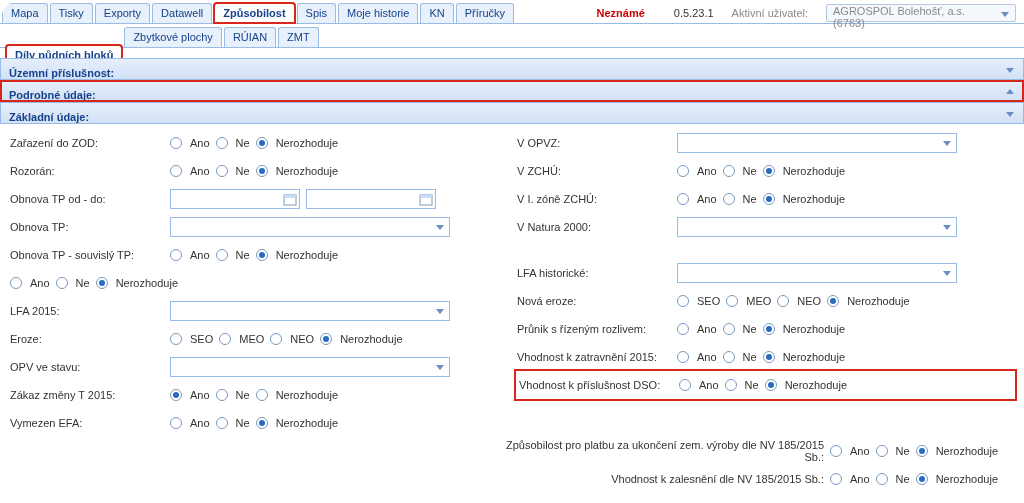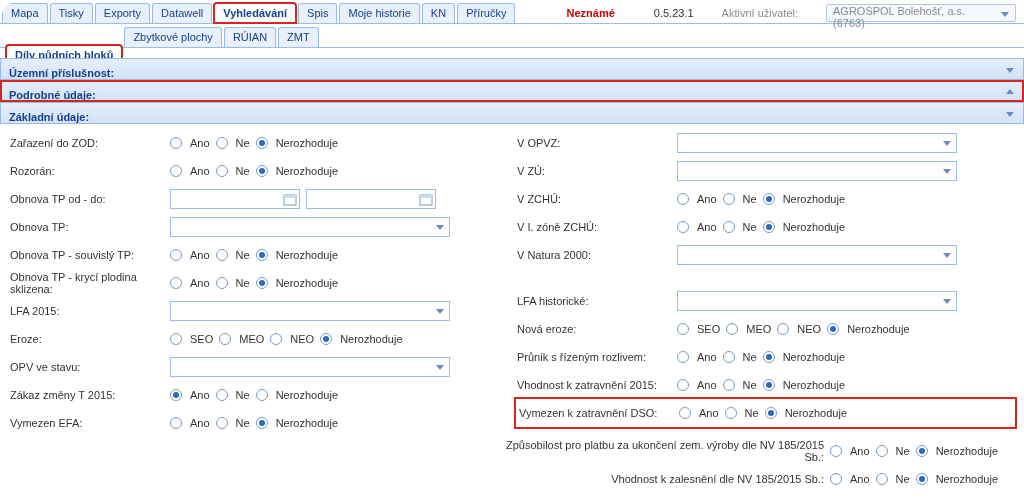--- a/index.html
+++ b/index.html
@@ -3,21 +3,21 @@
 <meta charset="utf-8">
 <style>
   * { box-sizing: border-box; }
   html, body { margin: 0; padding: 0; font-family: Tahoma, Arial, sans-serif; font-size: 11px; color: #333; background: #fff; }
   .app { width: 1024px; height: 503px; position: relative; overflow: hidden; border-radius: 22px; }
 
   
   .top-tabs { display: flex; align-items: center; height: 24px; padding: 2px 2px 0 2px; background: #fff; border-bottom: 1px solid #99bbe8; }
   .tab { display: inline-flex; align-items: center; height: 20px; padding: 0 8px; margin-right: 2px; background: #e8f0fb; border: 1px solid #99bbe8; border-bottom: none; border-radius: 3px 3px 0 0; color: #15428b; cursor: pointer; }
   .tab.active { background: #fff; color: #15428b; font-weight: bold; outline: 2px solid #d7261c; outline-offset: -1px; }
-  .top-right { margin-left: auto; display: flex; align-items: center; gap: 28px; padding-right: 6px; }
+  .top-right { margin-left: auto; display: flex; align-items: center; gap: 18px; padding-right: 6px; }
   .status-unknown { color: #c00; font-weight: bold; }
   .version { color: #333; padding-left: 11px; }
   .active-user-label { color: #8a8a8a; }
   .user-select { width: 190px; height: 18px; border: 1px solid #b5c8e0; background: #f5f8fc; color: #8a8a8a; padding: 0 18px 0 6px; position: relative; border-radius: 2px; cursor: pointer; }
   .user-select .chev { position: absolute; right: 4px; top: 3px; }
 
   
   .sub-tabs { display: flex; align-items: center; height: 24px; padding: 2px 2px 0 6px; background: #fff; border-bottom: 1px solid #99bbe8; }
   .sub-tabs .tab.active { outline: 2px solid #d7261c; margin-top: 36px; }
 
@@ -52,21 +52,21 @@
 </style>
 </head>
 <body>
 <div class="app">
 
 <div class="top-tabs">
   <div class="tab">Mapa</div>
   <div class="tab">Tisky</div>
   <div class="tab">Exporty</div>
   <div class="tab">Datawell</div>
-  <div class="tab active">Vyhledávání</div>
+  <div class="tab active">Způsobilost</div>
   <div class="tab">Spis</div>
   <div class="tab">Moje historie</div>
   <div class="tab">KN</div>
   <div class="tab">Příručky</div>
   <div class="top-right">
     <span class="status-unknown">Neznámé</span>
     <span class="version">0.5.23.1</span>
     <span class="active-user-label">Aktivní uživatel:</span>
     <div class="user-select">
       <span>AGROSPOL Bolehošť, a.s. (6763)</span>
@@ -201,21 +201,20 @@
                 <span>Ne</span>
               </span>
           <span class="radio sel">
                 <span class="dot"></span>
                 <span>Nerozhoduje</span>
               </span>
         </div>
       </div>
 
       <div class="row">
-        <div class="lbl" style="line-height:12px">Obnova TP - krycí plodina sklizena:</div>
         <div class="controls">
           <span class="radio">
                 <span class="dot"></span>
                 <span>Ano</span>
               </span>
           <span class="radio">
                 <span class="dot"></span>
                 <span>Ne</span>
               </span>
           <span class="radio sel">
@@ -319,95 +318,83 @@
               <div class="combo">
                 <span class="chev">
                   <svg width="14" height="14">
                     <polygon points="3,5 11,5 7,10"></polygon>
                   </svg>
                 </span>
               </div>
             </div>
       </div>
 
-      <div class="row">
-        <div class="lbl">V ZÚ:</div>
+
+      <div class="row">
+        <div class="lbl">V ZCHÚ:</div>
+        <div class="controls">
+          <span class="radio">
+                <span class="dot"></span>
+                <span>Ano</span>
+              </span>
+          <span class="radio">
+                <span class="dot"></span>
+                <span>Ne</span>
+              </span>
+          <span class="radio sel">
+                <span class="dot"></span>
+                <span>Nerozhoduje</span>
+              </span>
+        </div>
+      </div>
+
+      <div class="row">
+        <div class="lbl">V I. zóně ZCHÚ:</div>
+        <div class="controls">
+          <span class="radio">
+                <span class="dot"></span>
+                <span>Ano</span>
+              </span>
+          <span class="radio">
+                <span class="dot"></span>
+                <span>Ne</span>
+              </span>
+          <span class="radio sel">
+                <span class="dot"></span>
+                <span>Nerozhoduje</span>
+              </span>
+        </div>
+      </div>
+
+      <div class="row">
+        <div class="lbl">V Natura 2000:</div>
         <div class="controls">
               <div class="combo">
                 <span class="chev">
                   <svg width="14" height="14">
                     <polygon points="3,5 11,5 7,10"></polygon>
                   </svg>
                 </span>
               </div>
             </div>
       </div>
 
-      <div class="row">
-        <div class="lbl">V ZCHÚ:</div>
-        <div class="controls">
-          <span class="radio">
-                <span class="dot"></span>
-                <span>Ano</span>
-              </span>
-          <span class="radio">
-                <span class="dot"></span>
-                <span>Ne</span>
-              </span>
-          <span class="radio sel">
-                <span class="dot"></span>
-                <span>Nerozhoduje</span>
-              </span>
-        </div>
-      </div>
-
-      <div class="row">
-        <div class="lbl">V I. zóně ZCHÚ:</div>
-        <div class="controls">
-          <span class="radio">
-                <span class="dot"></span>
-                <span>Ano</span>
-              </span>
-          <span class="radio">
-                <span class="dot"></span>
-                <span>Ne</span>
-              </span>
-          <span class="radio sel">
-                <span class="dot"></span>
-                <span>Nerozhoduje</span>
-              </span>
-        </div>
-      </div>
-
-      <div class="row">
-        <div class="lbl">V Natura 2000:</div>
+      <div class="row" style="margin-top:20px">
+        <div class="lbl">LFA historické:</div>
         <div class="controls">
               <div class="combo">
                 <span class="chev">
                   <svg width="14" height="14">
                     <polygon points="3,5 11,5 7,10"></polygon>
                   </svg>
                 </span>
               </div>
             </div>
       </div>
 
-      <div class="row" style="margin-top:20px">
-        <div class="lbl">LFA historické:</div>
-        <div class="controls">
-              <div class="combo">
-                <span class="chev">
-                  <svg width="14" height="14">
-                    <polygon points="3,5 11,5 7,10"></polygon>
-                  </svg>
-                </span>
-              </div>
-            </div>
-      </div>
-
       <div class="row">
         <div class="lbl">Nová eroze:</div>
         <div class="controls">
           <span class="radio">
                 <span class="dot"></span>
                 <span>SEO</span>
               </span>
           <span class="radio">
                 <span class="dot"></span>
                 <span>MEO</span>
@@ -453,21 +440,21 @@
                 <span>Ne</span>
               </span>
           <span class="radio sel">
                 <span class="dot"></span>
                 <span>Nerozhoduje</span>
               </span>
         </div>
       </div>
 
       <div class="row row-outline">
-        <div class="lbl">Vymezen k zatravnění DSO:</div>
+        <div class="lbl">Vhodnost k příslušnost DSO:</div>
         <div class="controls">
           <span class="radio">
                 <span class="dot"></span>
                 <span>Ano</span>
               </span>
           <span class="radio">
                 <span class="dot"></span>
                 <span>Ne</span>
               </span>
           <span class="radio sel">

